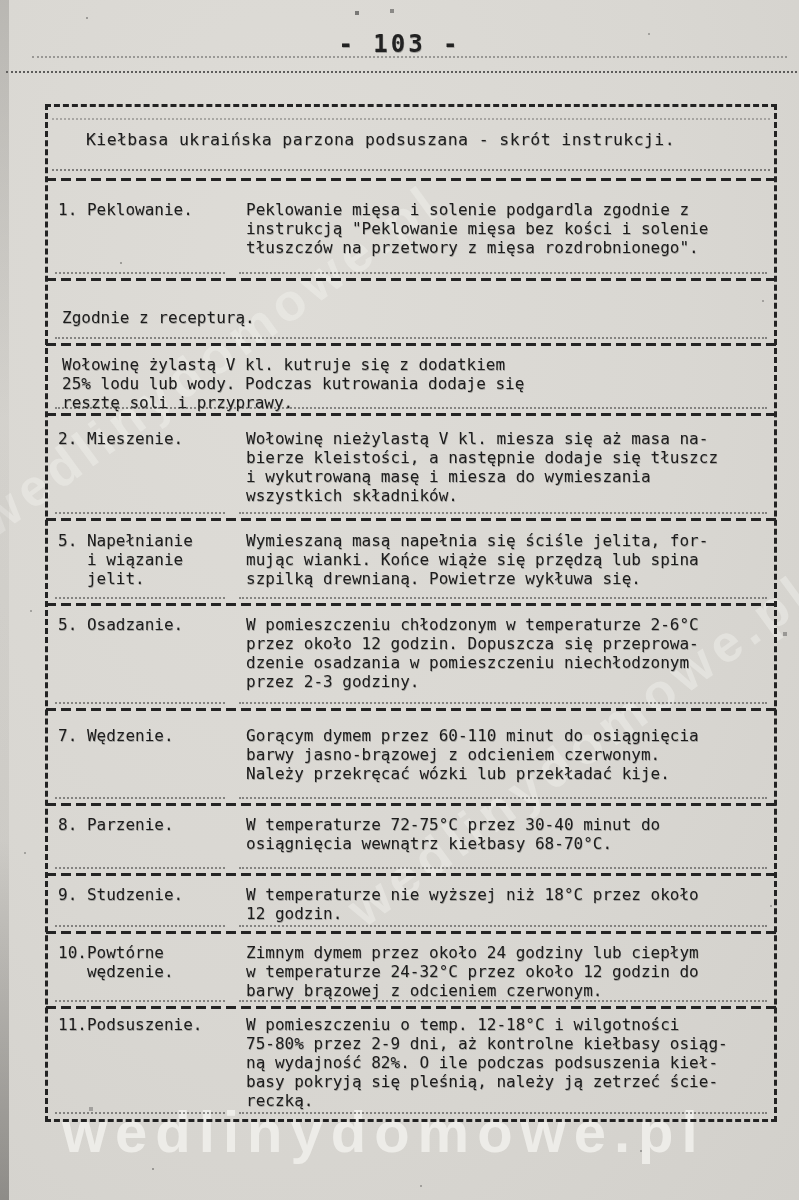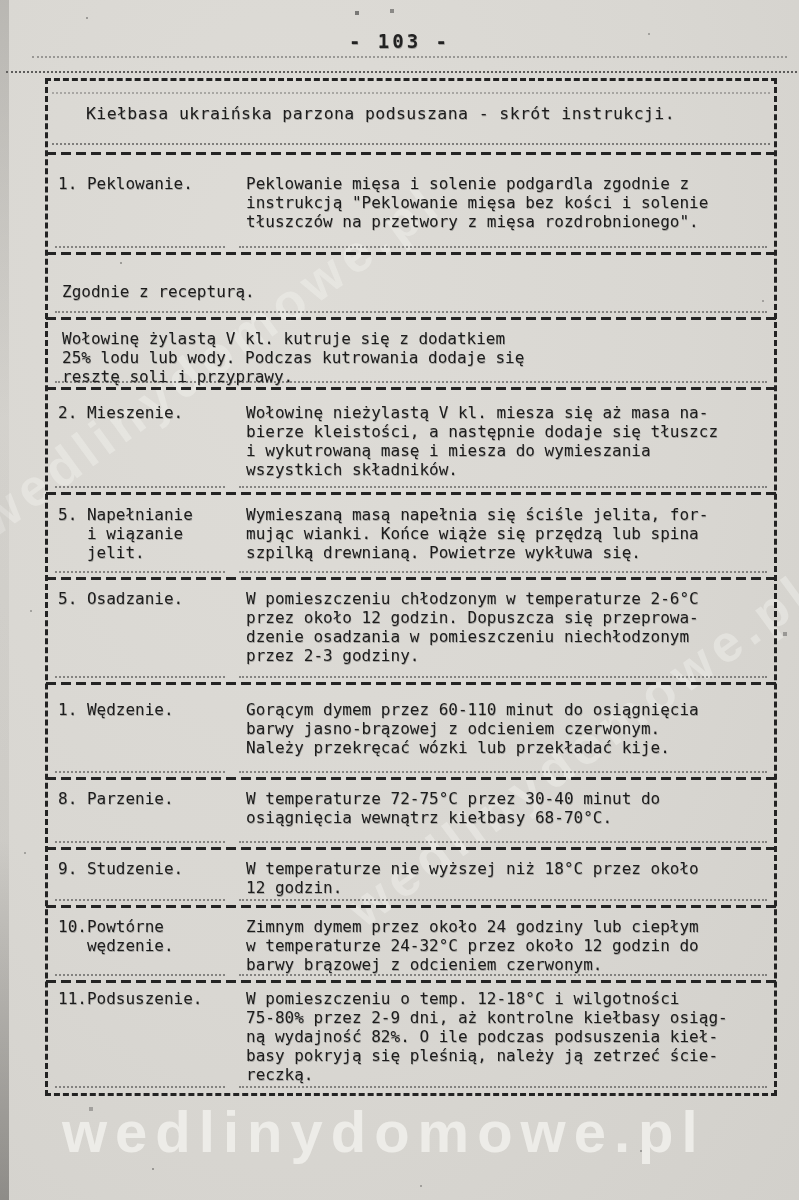--- a/index.html
+++ b/index.html
@@ -24,21 +24,21 @@
       356px 12px 0 1px rgba(40,40,40,.55), 391px 10px 0 1px rgba(40,40,40,.45),
       86px 17px 0 0 rgba(40,40,40,.35), 648px 33px 0 0 rgba(40,40,40,.3),
       120px 262px 0 0 rgba(40,40,40,.35), 762px 300px 0 0 rgba(40,40,40,.3),
       30px 610px 0 0 rgba(40,40,40,.3), 784px 633px 0 1px rgba(40,40,40,.35),
       24px 852px 0 0 rgba(40,40,40,.3), 770px 905px 0 0 rgba(40,40,40,.3),
       152px 1168px 0 0 rgba(40,40,40,.35), 420px 1185px 0 0 rgba(40,40,40,.3),
       640px 1150px 0 0 rgba(40,40,40,.3), 90px 1108px 0 1px rgba(40,40,40,.3);
   }
   .page-number{
     position:absolute;top:30px;left:0;width:100%;text-align:center;
-    font-size:19px;letter-spacing:3px;font-weight:bold;color:#222;z-index:3;
+    font-size:24px;letter-spacing:3px;font-weight:bold;color:#222;z-index:3;
     text-shadow:0.5px 0.5px 0 rgba(20,20,20,.3);
   }
   .rule{position:absolute;height:0;z-index:2;}
   .rule-a{top:56px;left:32px;right:12px;border-top:2px dotted rgba(55,55,55,0.40);}
   .rule-b{top:71px;left:6px;right:2px;border-top:2px dotted rgba(40,40,40,0.70);}
 
   
   .wm{
     font-family:"Liberation Sans", sans-serif;font-weight:bold;z-index:1;
     white-space:nowrap;pointer-events:none;
@@ -46,21 +46,21 @@
   .wm-bottom{
     position:absolute;left:62px;top:1098px;font-size:58px;letter-spacing:8px;
     color:rgba(238,237,233,0.95);
   }
   .wm-diag{position:absolute;font-size:52px;letter-spacing:6px;color:rgba(242,241,237,0.45);transform:rotate(-36deg);}
   .wd1{left:-70px;top:330px;}
   .wd2{left:300px;top:720px;}
 
   
   .doc-table{
-    position:absolute;left:45px;top:78px;width:732px;height:1018px;z-index:2;
+    position:absolute;left:45px;top:104px;width:732px;height:1018px;z-index:2;
     border:3px dashed #232323;box-sizing:border-box;background:transparent;
   }
   .title-row{
     position:relative;height:73px;box-sizing:border-box;
     padding:23px 0 0 38px;font-size:16.5px;letter-spacing:0.4px;
     white-space:pre-wrap;
     text-shadow:0.5px 0.5px 0 rgba(20,20,20,.3);
   }
   .title-row::before{
     content:"";position:absolute;top:11px;left:4px;right:4px;
@@ -163,21 +163,21 @@
       <div class="cell step">5. Osadzanie.</div>
       <div class="cell desc">W pomieszczeniu chłodzonym w temperaturze 2-6°C
 przez około 12 godzin. Dopuszcza się przeprowa-
 dzenie osadzania w pomieszczeniu niechłodzonym
 przez 2-3 godziny.</div>
       <span class="vsep"></span>
       <span class="hsep"></span>
     </div>
 
     <div class="trow r7">
-      <div class="cell step">1. Wędzenie.</div>
+      <div class="cell step">7. Wędzenie.</div>
       <div class="cell desc">Gorącym dymem przez 60-110 minut do osiągnięcia
 barwy jasno-brązowej z odcieniem czerwonym.
 Należy przekręcać wózki lub przekładać kije.</div>
       <span class="vsep"></span>
       <span class="hsep"></span>
     </div>
 
     <div class="trow r8">
       <div class="cell step">8. Parzenie.</div>
       <div class="cell desc">W temperaturze 72-75°C przez 30-40 minut do

